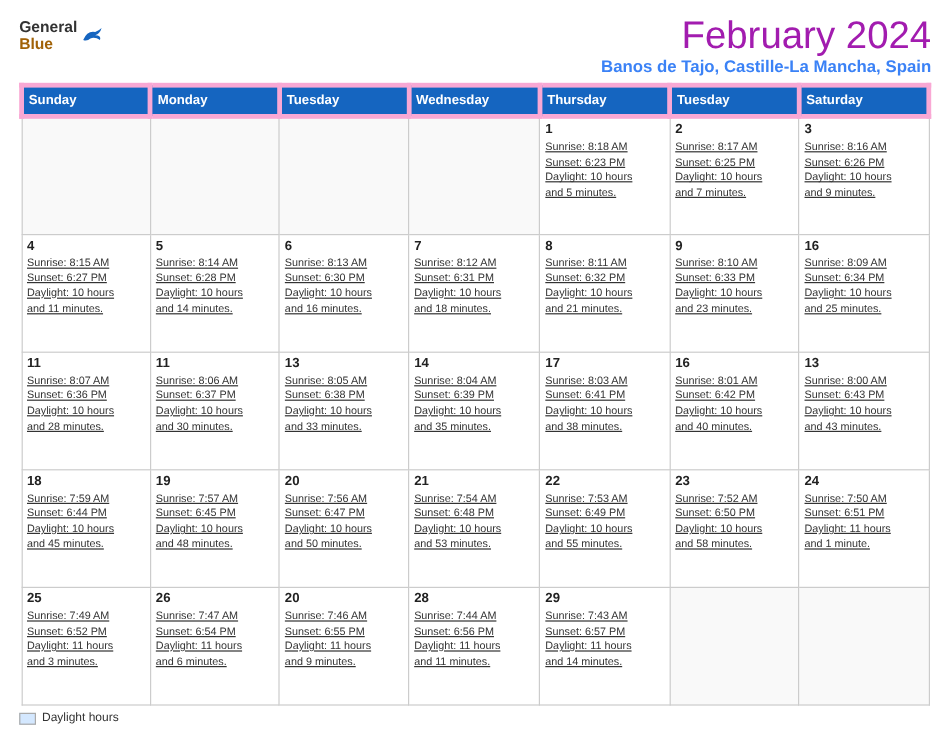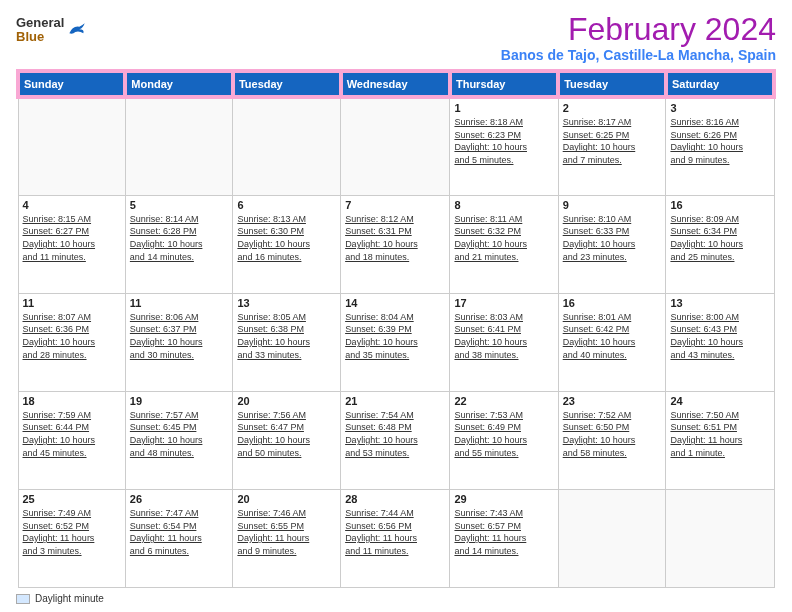--- a/index.html
+++ b/index.html
@@ -274,15 +274,15 @@
             <div class="day-info">Sunrise: 7:43 AM<br>Sunset: 6:57 PM<br>Daylight: 11 hours<br>and 14 minutes.</div>
           </td>
           <td class="empty-cell"></td>
           <td class="empty-cell"></td>
         </tr>
       </tbody>
   </table>
 
   <div class="legend">
     <span class="legend-box"></span>
-    <span>Daylight minute</span>
+    <span>Daylight hours</span>
   </div>
 </div>
 
 </body></html>

